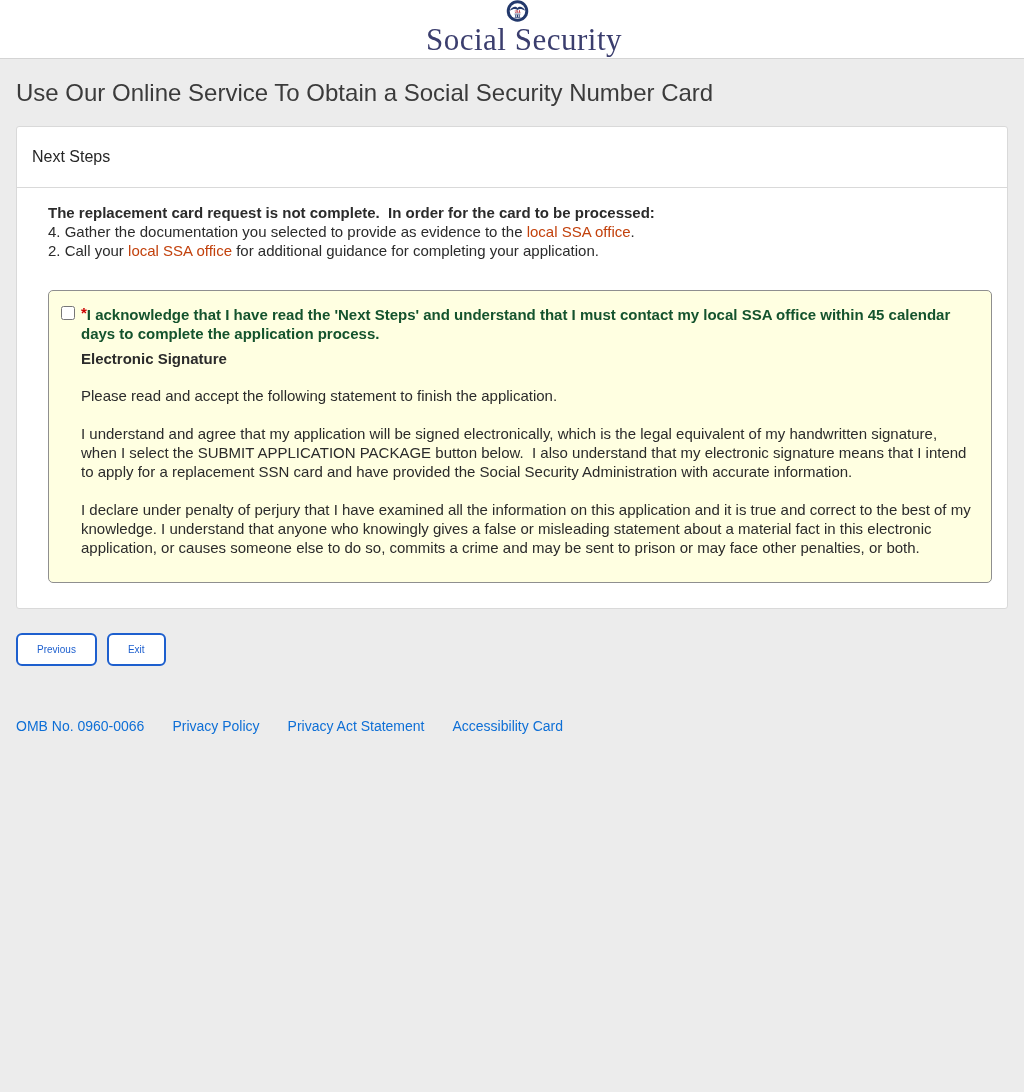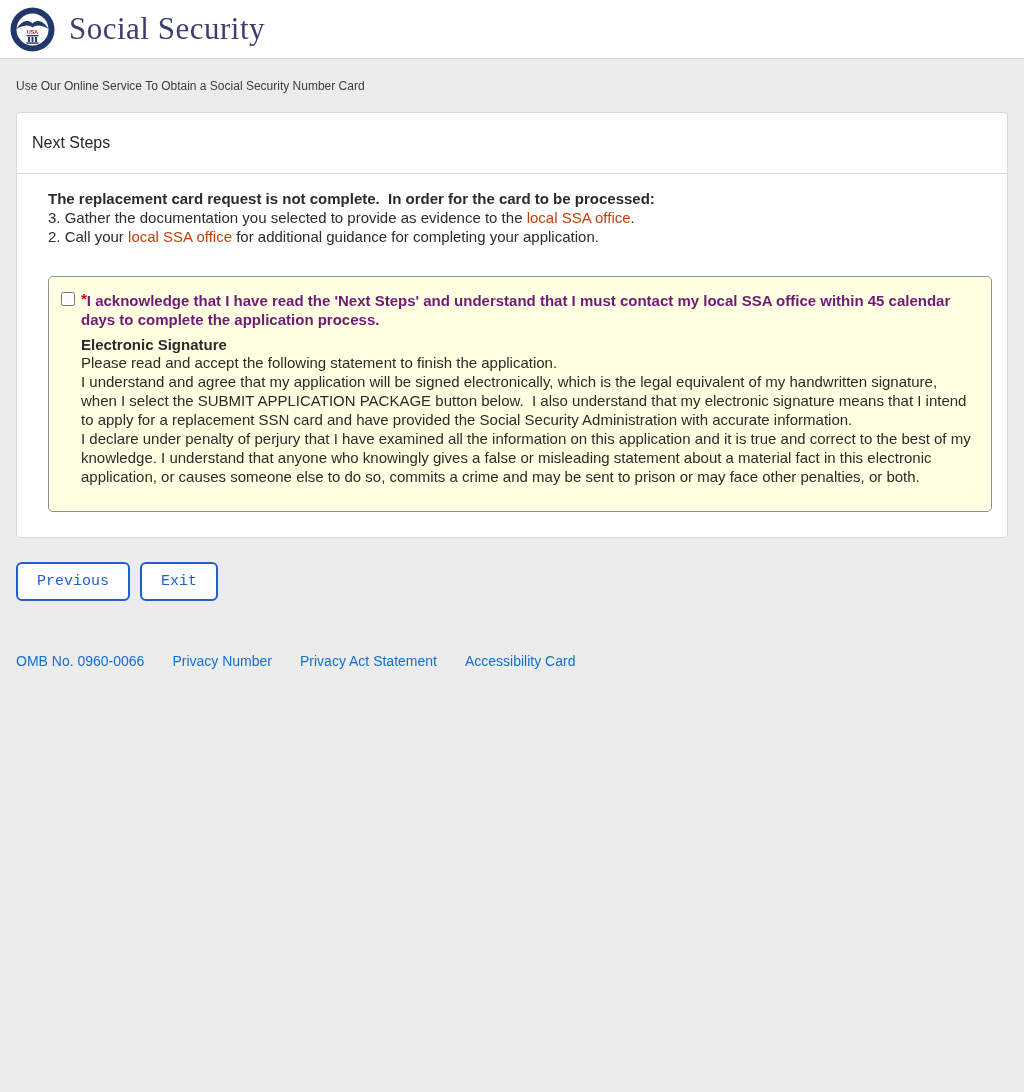--- a/index.html
+++ b/index.html
@@ -12,34 +12,35 @@
     overflow: hidden;
   }
   
   .site-header {
     height: 59px;
     background: #ffffff;
     border-bottom: 1px solid #d4d4d4;
     display: flex;
     align-items: center;
     padding-left: 10px;
+    flex-direction: column;
   }
   .seal { width: 45px; height: 45px; display: block; }
   .brand {
     font-family: "Liberation Serif", serif;
     font-size: 31px;
     font-weight: 500;
     color: #3b3e6e;
     margin-left: 14px;
     letter-spacing: 0.5px;
   }
   
   .page { padding: 0 16px; }
   .page-title {
-    font-size: 12px;
+    font-size: 24px;
     font-weight: 400;
     color: #3b3b3b;
     margin: 20px 0 19px 0;
   }
   .panel {
     background: #ffffff;
     border: 1px solid #d9d9d9;
     border-radius: 3px;
   }
   .panel-header {
@@ -76,43 +77,44 @@
   .req-star {
     color: #cc0000;
     font-weight: bold;
     font-size: 15px;
     vertical-align: 2px;
   }
   .ack-label {
     font-size: 15px;
     font-weight: bold;
     line-height: 19px;
-    color: #701a75;
+    color: #14532d;
     display: inline;
   }
   .esig-heading {
     font-size: 15px;
     font-weight: bold;
     margin-top: 7px;
   }
   .esig-text {
     font-size: 15px;
     line-height: 19px;
+    margin-top: 19px;
     white-space: pre-wrap;
     color: #2b2b2b;
   }
   
   .button-row { display: flex; gap: 10px; margin-top: 24px; }
   .btn {
     background: #ffffff;
     border: 2px solid #1d5fce;
     border-radius: 6px;
     color: #1d5fce;
-    font-family: Liberation Mono, monospace;
-    font-size: 15px;
+    font-family: Liberation Sans, sans-serif;
+    font-size: 10px;
     padding: 9px 19px;
     cursor: pointer;
   }
   
   .footer-row {
     display: flex;
     gap: 28px;
     margin-top: 52px;
     font-size: 14px;
   }
@@ -138,21 +140,21 @@
 
 <div class="page">
   <h1 class="page-title">Use Our Online Service To Obtain a Social Security Number Card</h1>
 
   <section class="panel">
     <div class="panel-header">Next Steps</div>
     <div class="panel-body">
 
       <div class="intro-bold">The replacement card request is not complete.  In order for the card to be processed:</div>
 
-      <div class="step-line"><span>3. Gather the documentation you selected to provide as evidence to the </span><a class="inline-link" href="#">local SSA office</a><span class="inline-link">.</span></div>
+      <div class="step-line"><span>4. Gather the documentation you selected to provide as evidence to the </span><a class="inline-link" href="#">local SSA office</a><span class="inline-link">.</span></div>
 
       <div class="step-line"><span>2. Call your </span><a class="inline-link" href="#">local SSA office</a><span> for additional guidance for completing your application.</span></div>
 
       <div class="ack-box">
         <input type="checkbox" aria-label="Acknowledge next steps" style="">
         <div class="ack-content">
           <div><span class="req-star">*</span><span class="ack-label">I acknowledge that I have read the 'Next Steps' and understand that I must contact my local SSA office within 45 calendar days to complete the application process.</span></div>
           <div class="esig-heading">Electronic Signature</div>
           <div class="esig-text">Please read and accept the following statement to finish the application.</div>
           <div class="esig-text">I understand and agree that my application will be signed electronically, which is the legal equivalent of my handwritten signature, when I select the SUBMIT APPLICATION PACKAGE button below.  I also understand that my electronic signature means that I intend to apply for a replacement SSN card and have provided the Social Security Administration with accurate information.</div>
@@ -163,17 +165,17 @@
     </div>
   </section>
 
   <div class="button-row">
     <button class="btn">Previous</button>
     <button class="btn">Exit</button>
   </div>
 
   <div class="footer-row">
     <a href="#">OMB No. 0960-0066</a>
-    <a href="#">Privacy Number</a>
+    <a href="#">Privacy Policy</a>
     <a href="#">Privacy Act Statement</a>
     <a href="#">Accessibility Card</a>
   </div>
 </div>
 
 </body></html>

